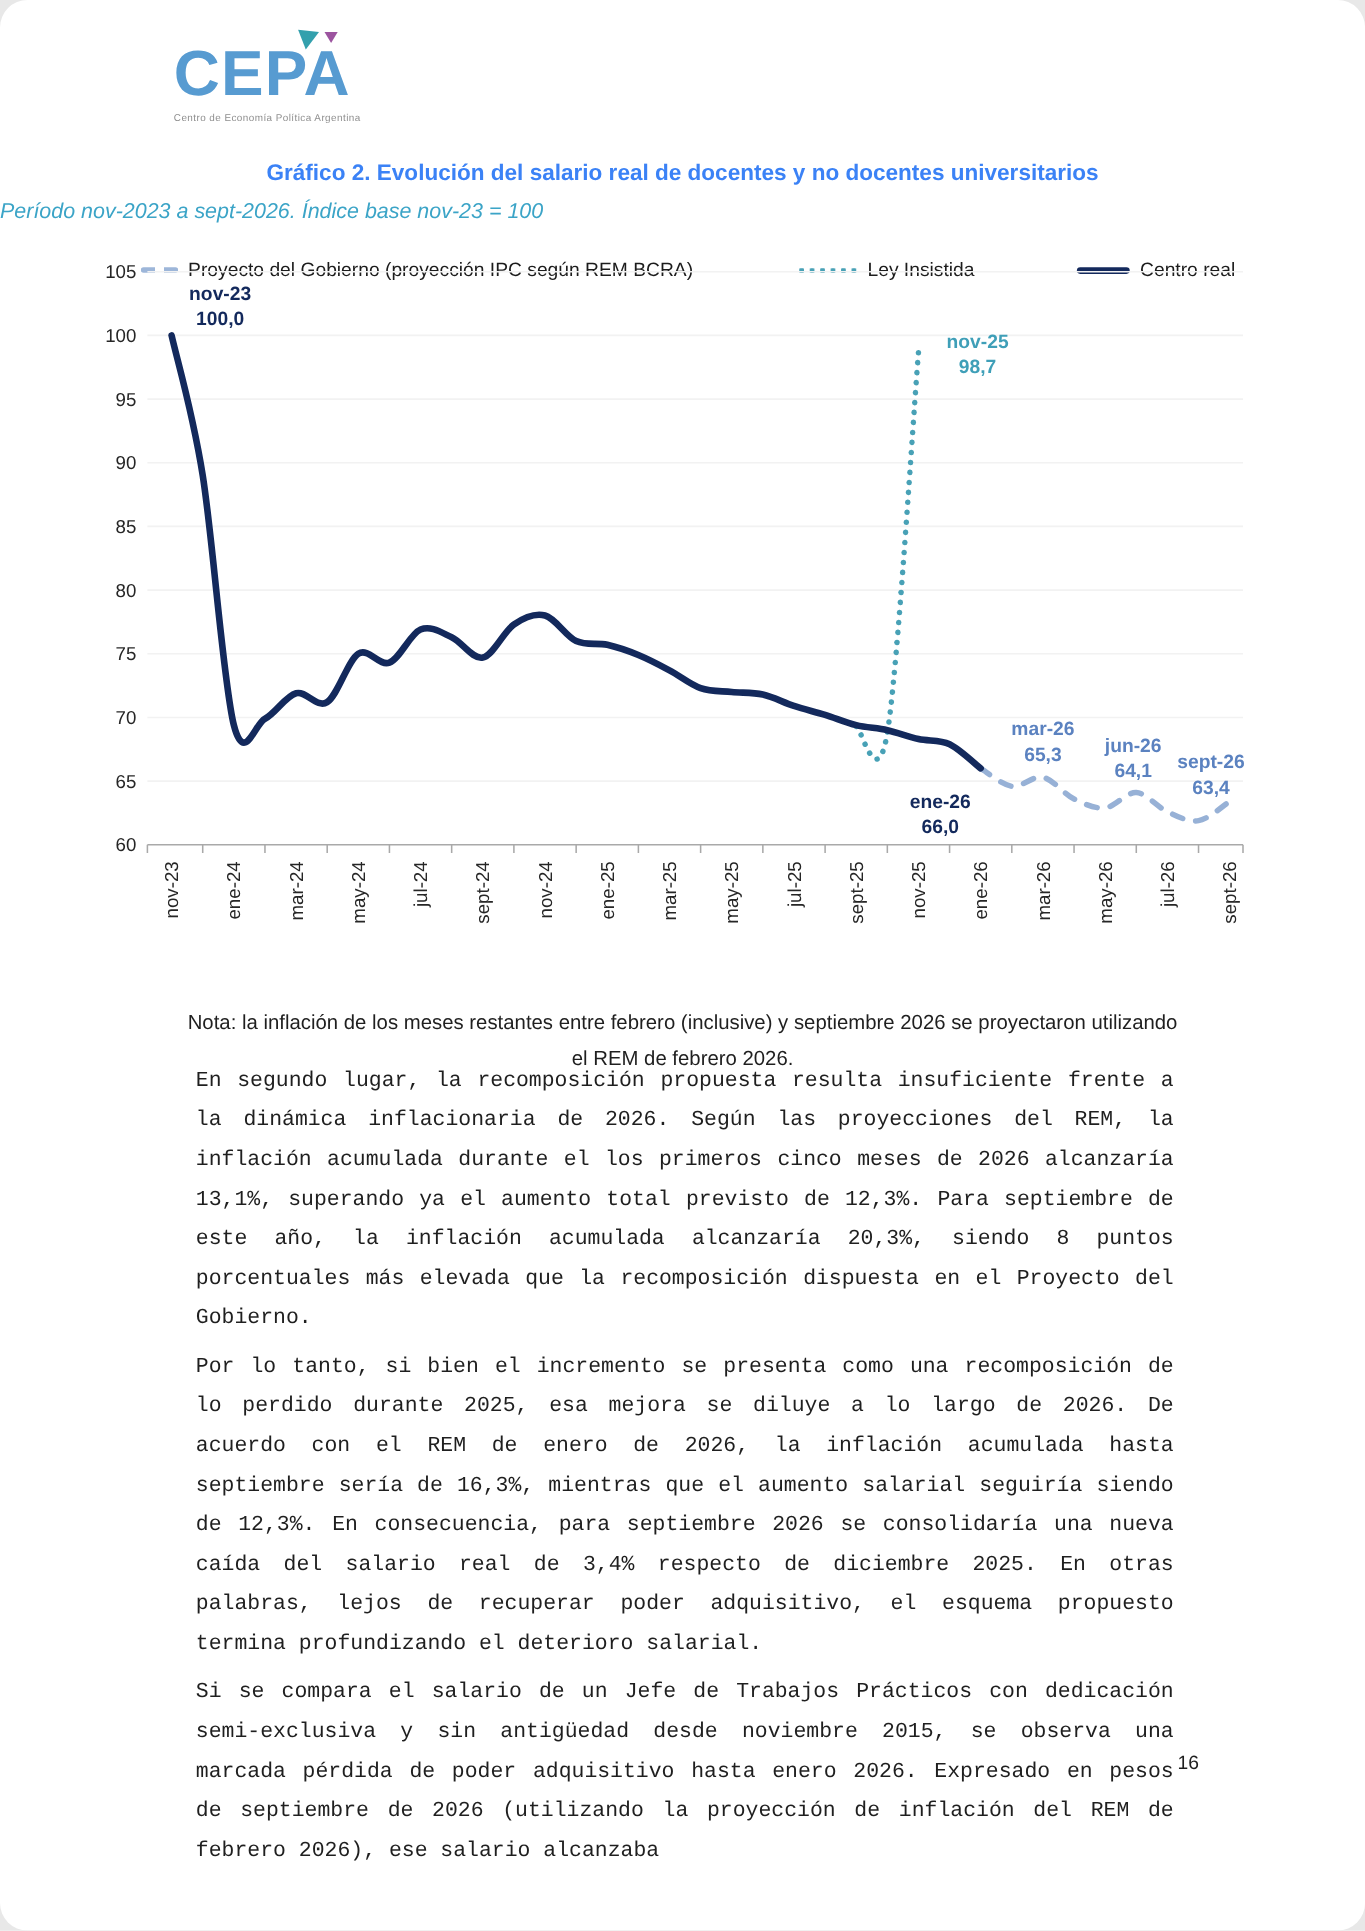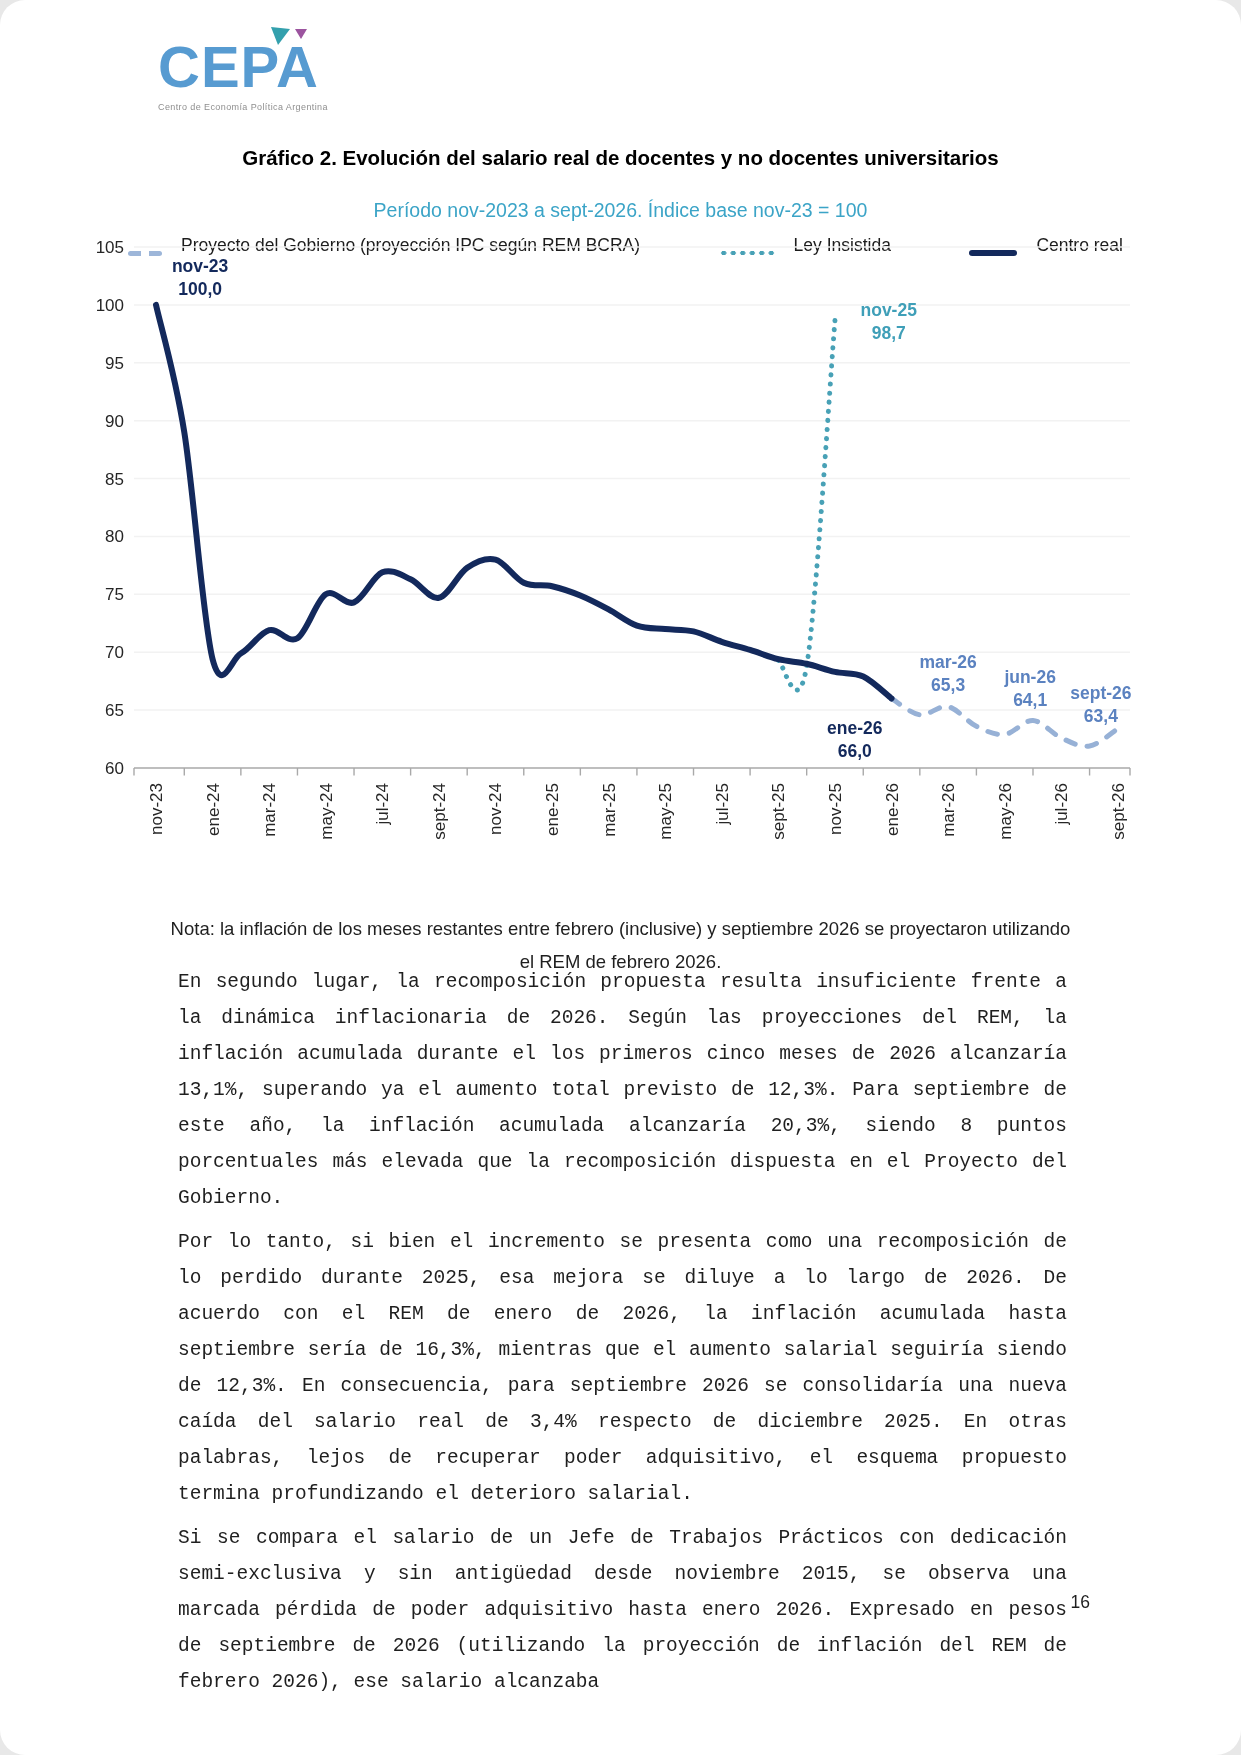--- a/index.html
+++ b/index.html
@@ -8,29 +8,29 @@
 
   
   .logo{position:absolute;left:158px;top:36px;width:175px;}
   .logo-word{font-size:58px;font-weight:bold;color:#579bd1;letter-spacing:1px;line-height:62px;}
   .logo-tris{position:absolute;left:112px;top:-10px;}
   .logo-tagline{font-size:9px;color:#8f8f8f;letter-spacing:0.4px;margin-top:4px;
                 white-space:nowrap;text-align:center;width:168px;}
 
   
   .chart-title{position:absolute;top:146px;left:0;right:0;margin:0;text-align:center;
-               font-size:20.5px;font-weight:bold;color:#000000;}
-  .chart-subtitle{position:absolute;top:199px;left:0;right:0;margin:0;text-align:center;
-                  font-size:19.5px;font-weight:normal;color:#3ba4c7;}
+               font-size:20.5px;font-weight:bold;color:#3b82f6;}
+  .chart-subtitle{position:absolute;top:181px;left:0;right:0;margin:0;text-align:left;
+                  font-size:19.5px;font-style:italic;font-weight:normal;color:#3ba4c7;}
 
   
   .chart-wrap{position:absolute;left:88px;top:213px;width:1050px;height:660px;}
   .legend{position:absolute;left:40px;top:22px;width:995px;display:flex;align-items:center;
           justify-content:space-between;font-size:17.5px;color:#1c1c1c;}
-  .legend-item{display:flex;align-items:flex-end;gap:19px;white-space:nowrap;}
+  .legend-item{display:flex;align-items:center;gap:9px;white-space:nowrap;}
   .key{display:inline-block;}
   .key-dash{width:34px;height:5px;border-radius:3px;
             background:repeating-linear-gradient(90deg,#9db6d9 0 13px,transparent 13px 21px);}
   .key-dot{width:56px;height:6px;background-repeat:repeat-x;background-size:9.5px 6px;
            background-image:radial-gradient(circle,#48a1b6 0 2.4px,transparent 2.5px);}
   .key-solid{width:48px;height:6px;background:#13295c;border-radius:3px;}
   #chart-svg{position:absolute;left:0;top:0;}
   .ax{font-size:17px;fill:#262626;font-family:"Liberation Sans",sans-serif;}
   .anno{font-size:17.5px;font-weight:bold;font-family:"Liberation Sans",sans-serif;}
 

